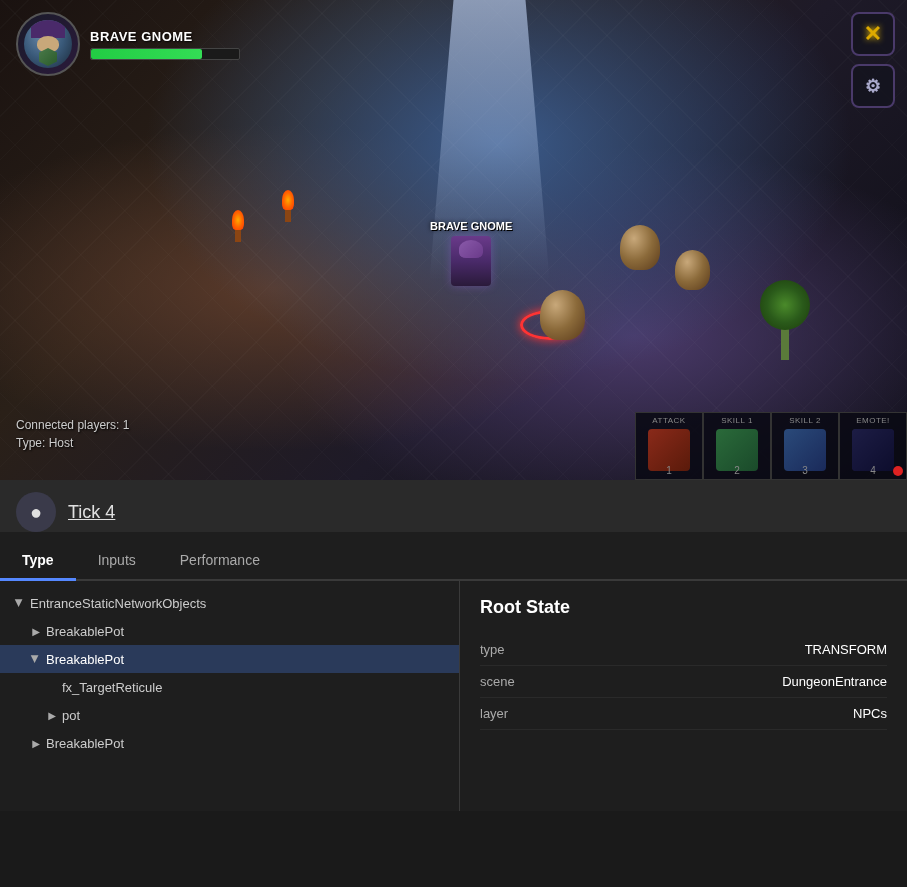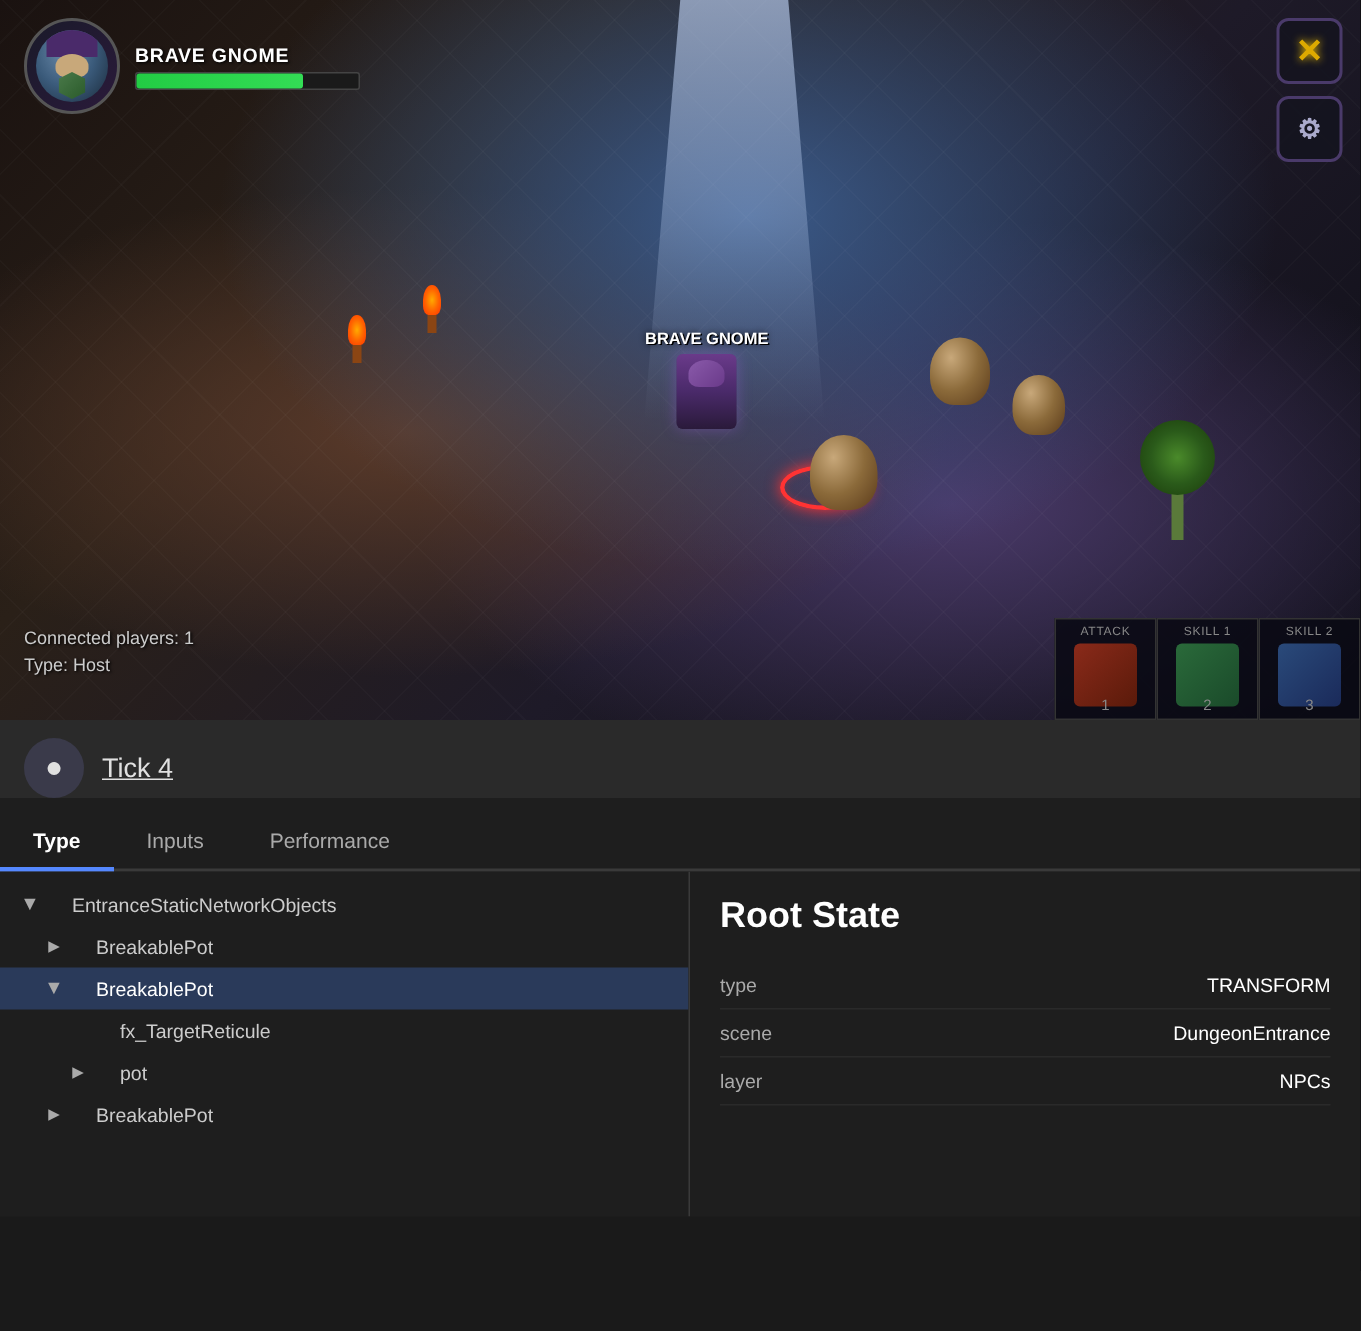--- a/index.html
+++ b/index.html
@@ -437,21 +437,21 @@
       background: #1e1e1e;
       flex-shrink: 0;
     }
     .tree-item {
       display: flex;
       align-items: center;
       padding: 6px 12px;
       cursor: pointer;
       font-size: 13px;
       color: #ccc;
-      gap: 20px;
+      gap: 2px;
     }
     .tree-item.selected { background: #2a3a5a; color: #fff; }
     .tree-item.level-0 { padding-left: 12px; }
     .tree-item.level-1 { padding-left: 28px; }
     .tree-item.level-2 { padding-left: 44px; }
 
     .tree-arrow {
       display: inline-flex;
       align-items: center;
       justify-content: center;
@@ -464,21 +464,21 @@
     .tree-arrow.expanded { transform: rotate(90deg); }
 
     
     .props-panel {
       flex: 1;
       padding: 16px 20px;
       overflow-y: auto;
       background: #1e1e1e;
     }
     .props-title {
-      font-size: 24px;
+      font-size: 18px;
       font-weight: 600;
       color: #fff;
       margin-bottom: 16px;
     }
     .prop-row {
       display: flex;
       justify-content: space-between;
       align-items: center;
       padding: 8px 0;
       border-bottom: 1px solid #2a2a2a;
@@ -565,20 +565,28 @@
       <div class="skill-slot">
         <span class="skill-label">SKILL 1</span>
         <div class="skill-icon" style="background: linear-gradient(135deg, #2a6a3a, #1a4a2a);"></div>
         <span class="skill-num">2</span>
       </div>
       <div class="skill-slot">
         <span class="skill-label">SKILL 2</span>
         <div class="skill-icon" style="background: linear-gradient(135deg, #2a4a7a, #1a2a5a);"></div>
         <span class="skill-num">3</span>
       </div>
+      <div class="skill-slot" style="position:relative;">
+        <span class="skill-label">EMOTE!</span>
+        <div class="skill-icon" style="background: linear-gradient(135deg, #3a3a8a, #1a1a5a); position:relative; overflow:hidden;">
+          <div style="position:absolute;inset:0;background:rgba(0,0,0,0.5);"></div>
+        </div>
+        <span class="skill-num">4</span>
+        <div class="red-dot"></div>
+      </div>
     </div>
 
   </div>
 </div>
 
 <div class="debug-panel">
 
   <div class="tick-bar">
     <div class="tick-avatar">●</div>
     <span class="tick-label">Tick 4</span>

